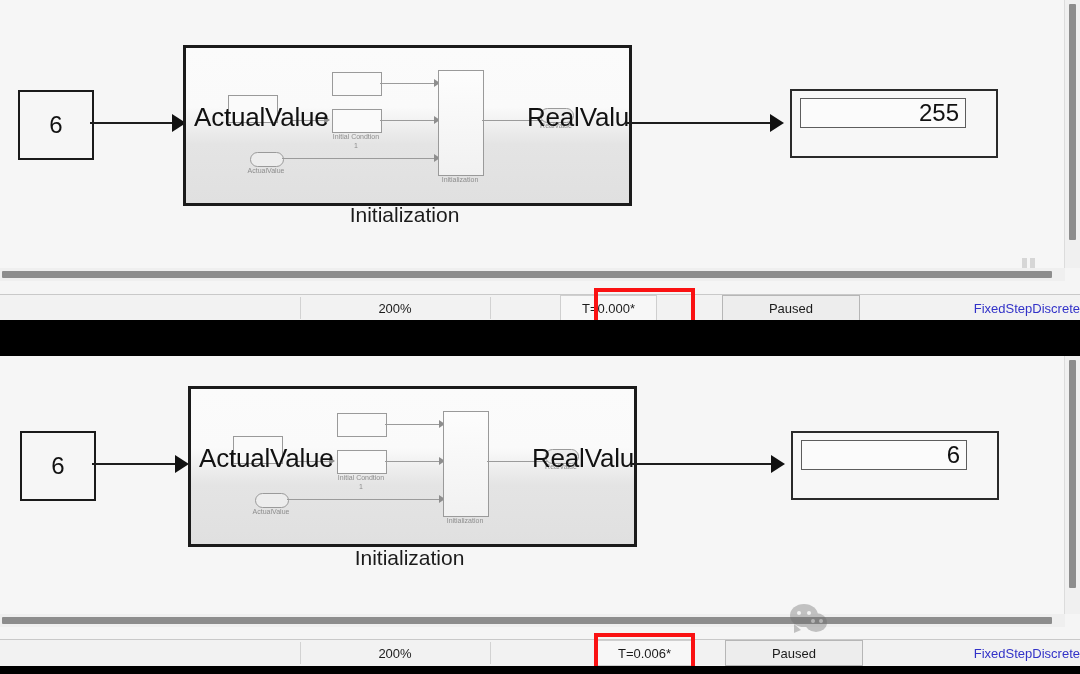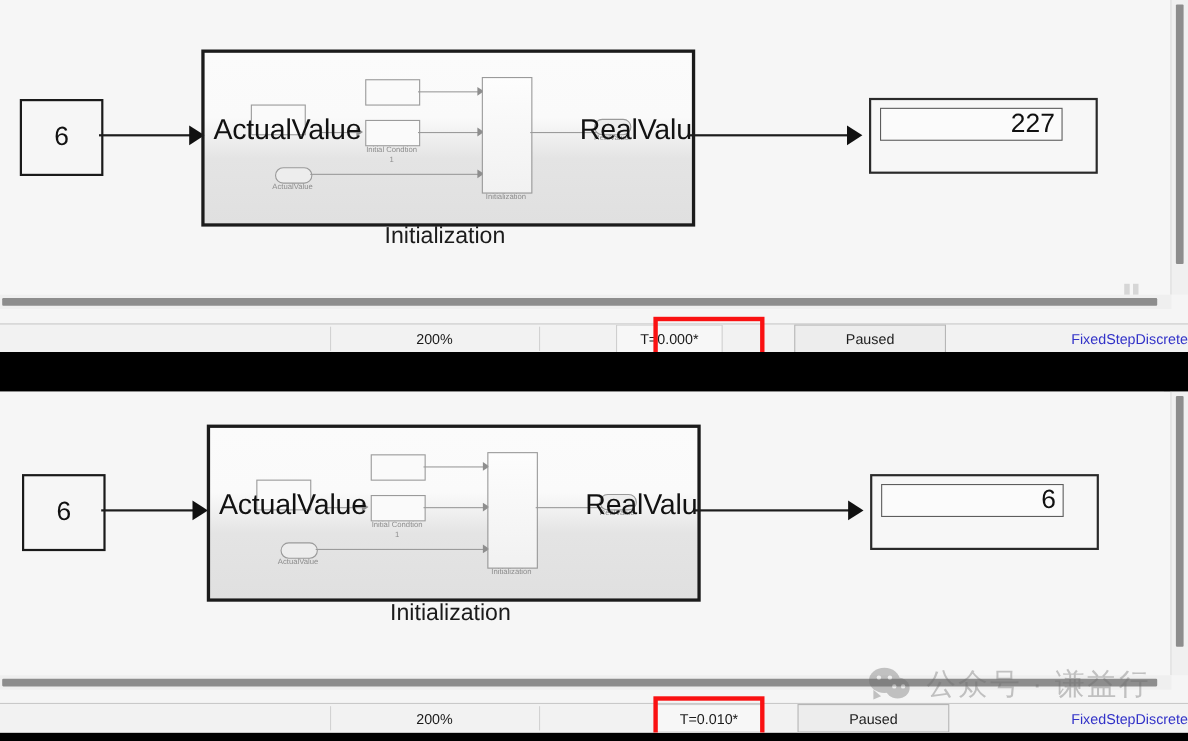--- a/index.html
+++ b/index.html
@@ -153,21 +153,21 @@
           <div class="port-label" style="left:341px;top:54px;">RealValue</div>
         </div>
 
         <div class="subsys-caption" style="left:183px;top:203px;width:443px;">Initialization</div>
 
         <div class="wire" style="left:626px;top:122px;width:146px;"></div>
         <div class="arrow" style="left:770px;top:114px;"></div>
 
         <div class="display-block" style="left:790px;top:89px;width:204px;height:65px;">
           <div class="display-field" style="left:8px;top:7px;width:166px;height:30px;">
-            <span>227</span>
+            <span>255</span>
           </div>
         </div>
 
         <div class="grip" style="left:1022px;top:258px;height:11px;">
           <i style="height:11px;"></i>
             <i style="height:11px;"></i>
         </div>
       </div>
 
       <div class="vscroll" style="right:0;top:0;height:268px;">
@@ -253,33 +253,32 @@
     </div>
 
     <div class="hscroll" style="left:0;top:258px;width:1065px;">
       <div class="thumb" style="left:2px;width:1050px;"></div>
     </div>
 
     <div class="statusbar" style="top:283px;">
       <div class="sb-sep" style="left:300px;"></div>
       <div class="sb-cell" style="left:300px;width:190px;">200%</div>
       <div class="sb-sep" style="left:490px;"></div>
-      <div class="sb-cell sb-time" style="left:596px;width:97px;">T=0.010*</div>
+      <div class="sb-cell sb-time" style="left:596px;width:97px;">T=0.006*</div>
       <div class="sb-cell sb-paused" style="left:725px;width:138px;">Paused</div>
       <div class="sb-cell sb-solver" style="left:930px;width:150px;justify-content:flex-end;">FixedStepDiscrete</div>
     </div>
     <div class="redbox" style="left:594px;top:277px;width:101px;height:38px;"></div>
   </div>
 
   <div class="watermark" style="left:790px;top:604px;">
     <div class="wm-icon">
       <span class="b1"></span>
         <span class="b2"></span>
         <span class="t1"></span>
       <span class="d" style="left:7px;top:7px;"></span>
       <span class="d" style="left:17px;top:7px;"></span>
       <span class="d" style="left:21px;top:15px;"></span>
       <span class="d" style="left:29px;top:15px;"></span>
     </div>
-    <div class="wm-text">公众号 · 谦益行</div>
   </div>
 
 </div>
 
 </body></html>

